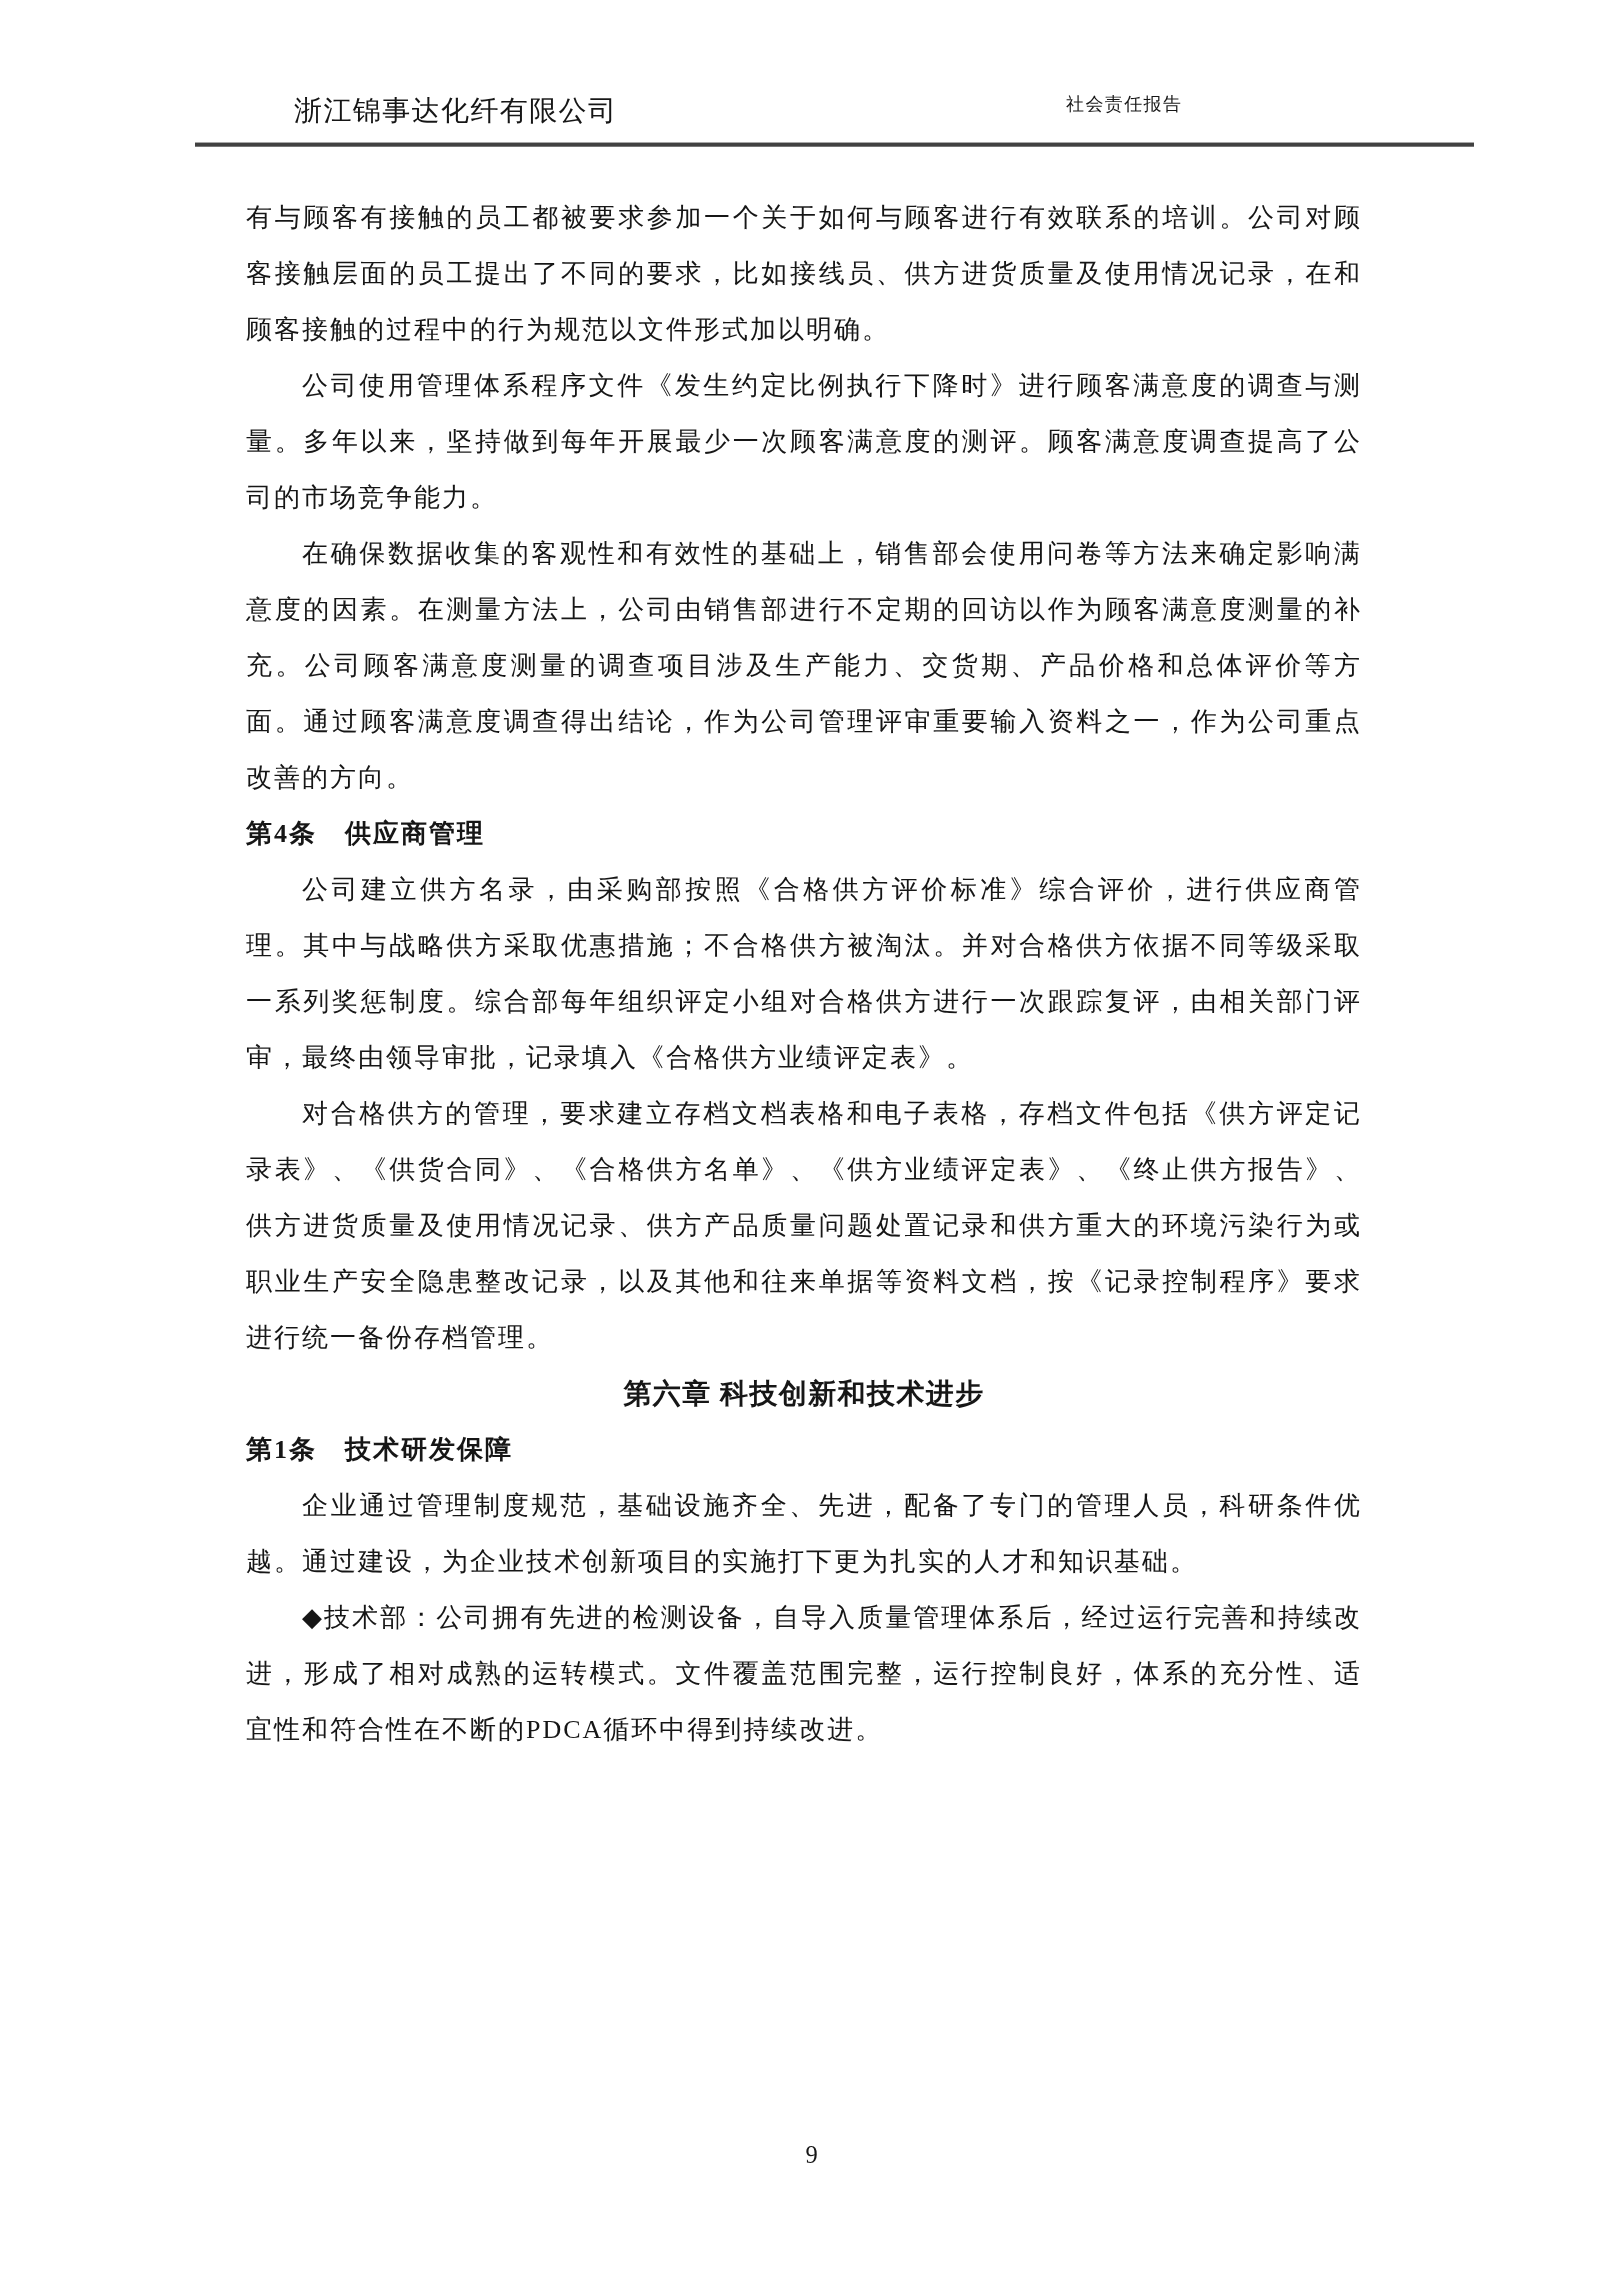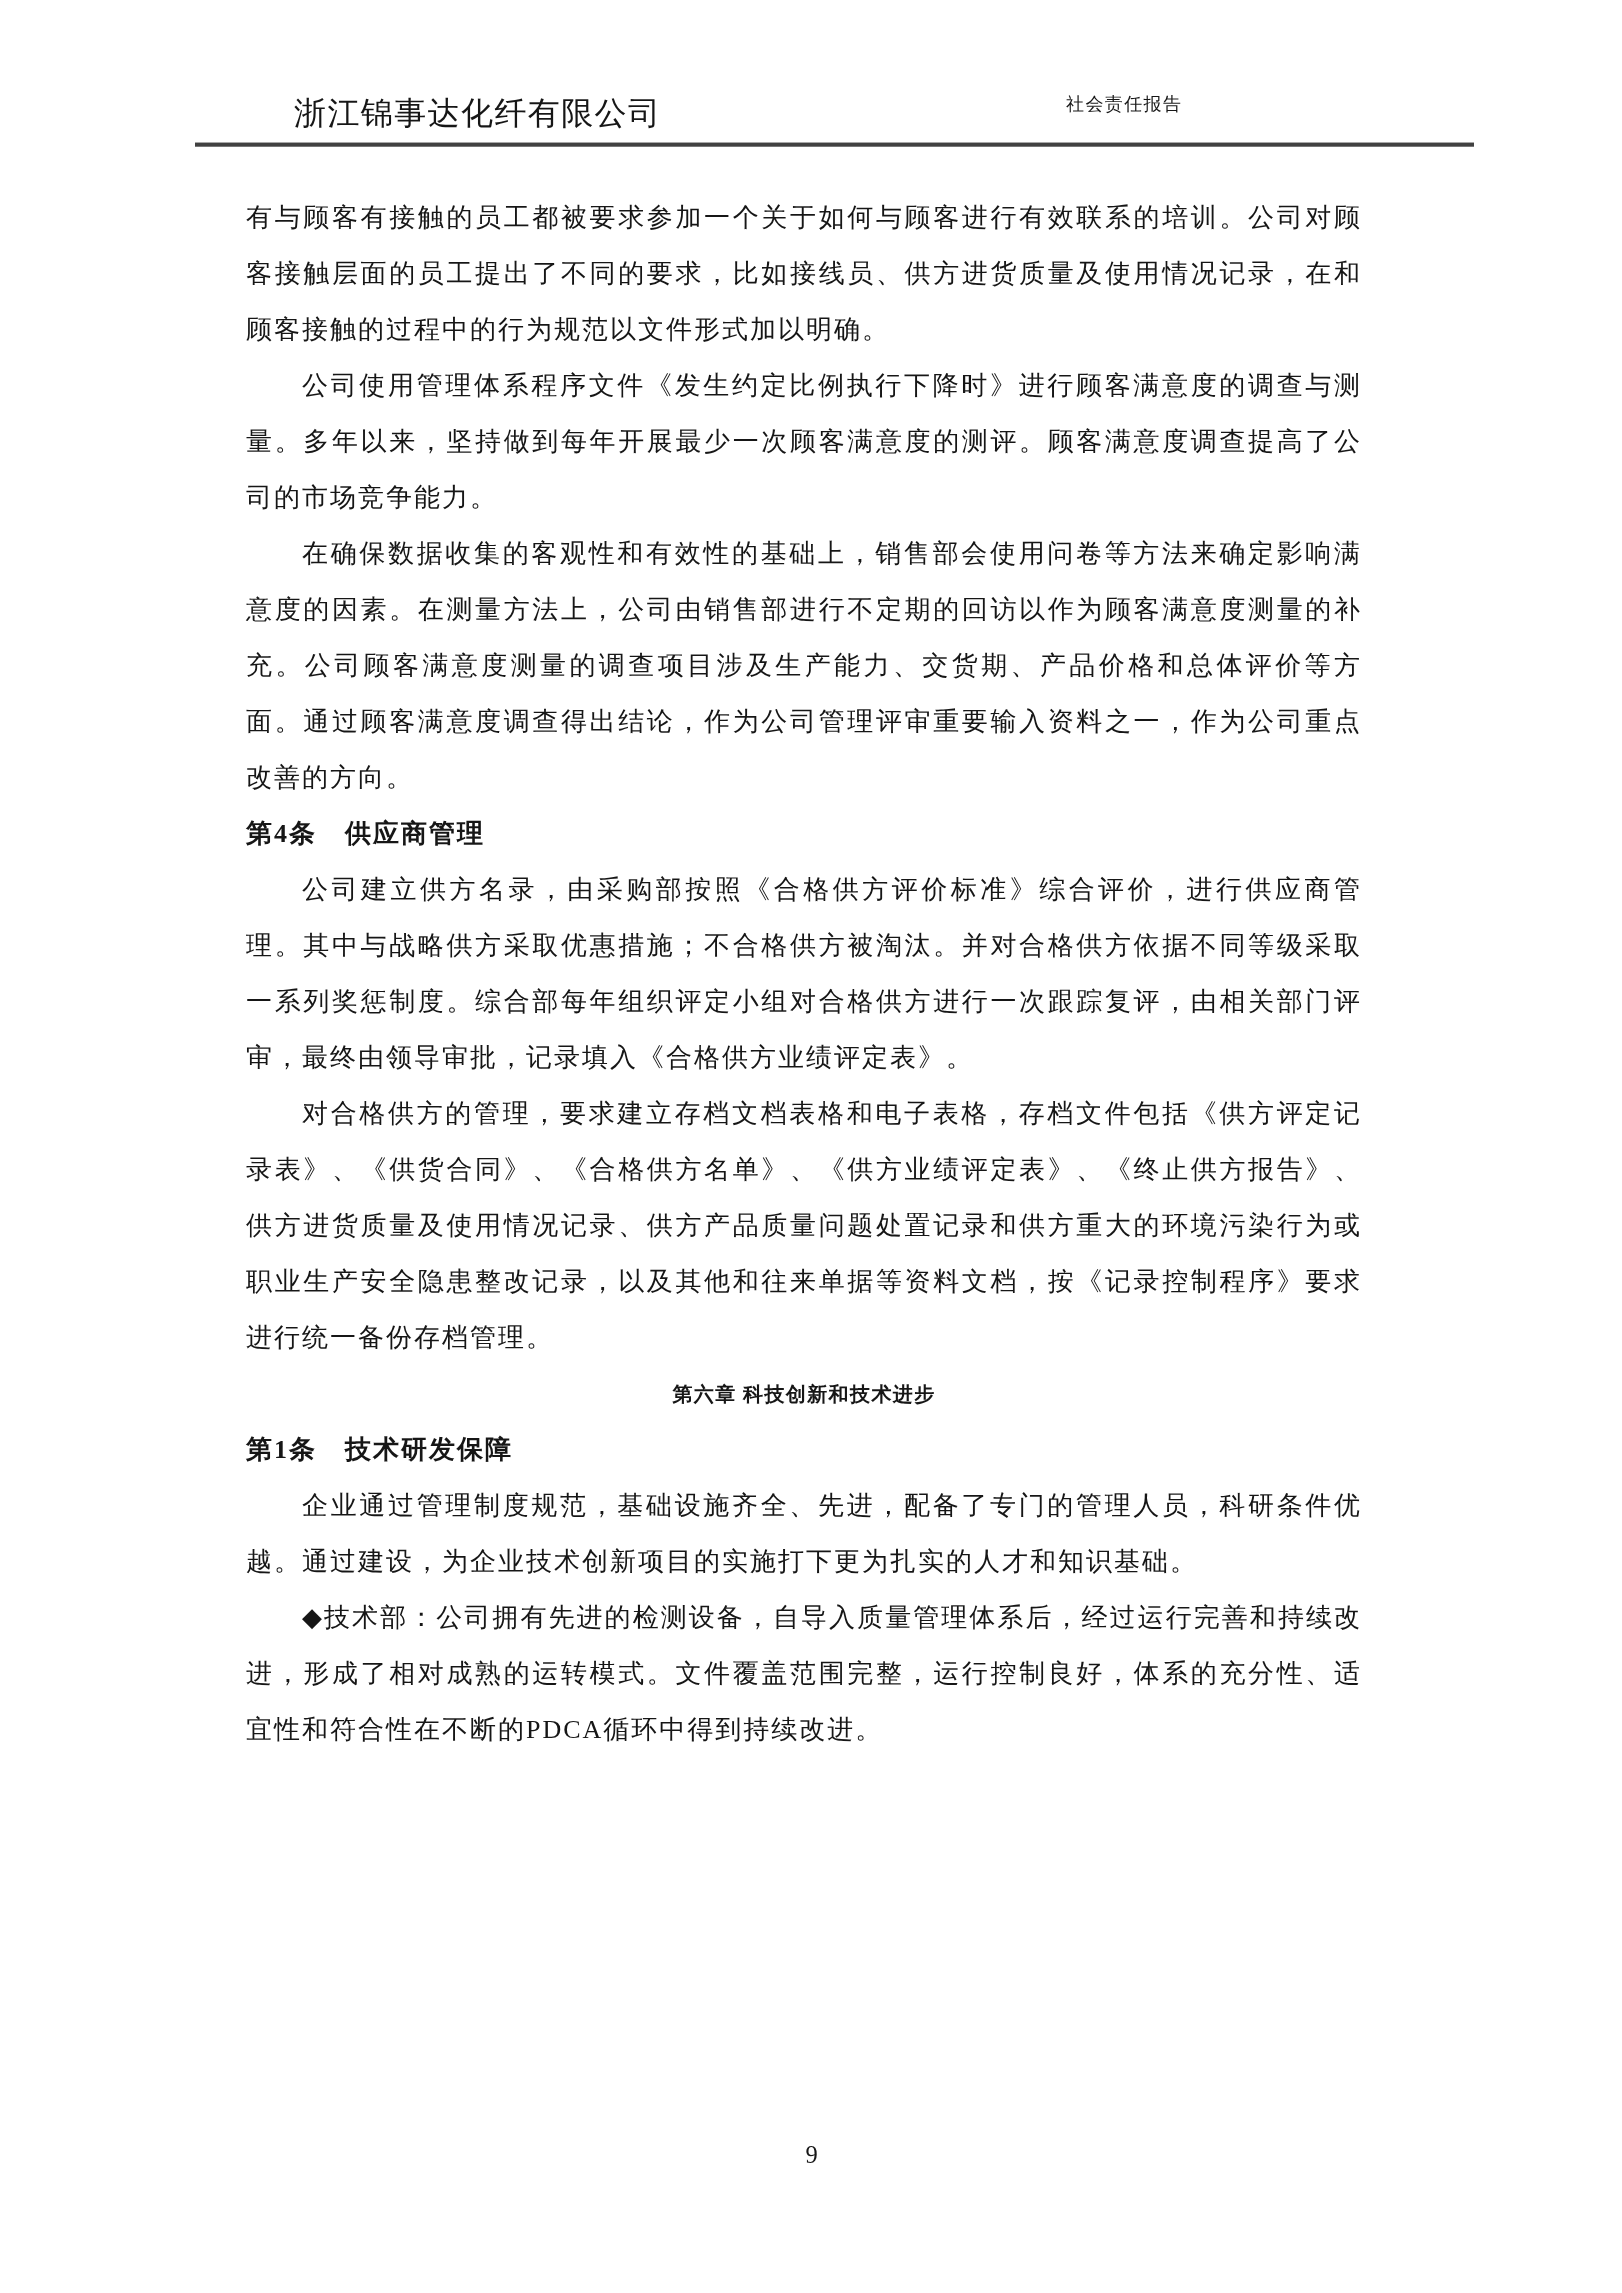--- a/index.html
+++ b/index.html
@@ -13,21 +13,21 @@
     position: relative;
     font-family: "Liberation Serif", "DejaVu Serif", serif;
     color: #161616;
     overflow: hidden;
   }
   
   .hdr-company {
     position: absolute;
     left: 294px;
     top: 92px;
-    font-size: 32px;
+    font-size: 28px;
     letter-spacing: 1.4px;
     white-space: nowrap;
   }
   .hdr-title {
     position: absolute;
     left: 1066px;
     top: 92px;
     font-size: 18px;
     letter-spacing: 1.4px;
     white-space: nowrap;
@@ -62,21 +62,21 @@
     margin: 0;
     font-size: 26px;
     font-weight: bold;
     letter-spacing: 2px;
     line-height: 56px;
     text-indent: 0;
     text-align: left;
   }
   .chap-head {
     margin: 0;
-    font-size: 20px;
+    font-size: 28px;
     font-weight: bold;
     letter-spacing: 1.4px;
     line-height: 56px;
     text-align: center;
     text-indent: 0;
   }
   
   .page-number {
     position: absolute;
     left: 0;

